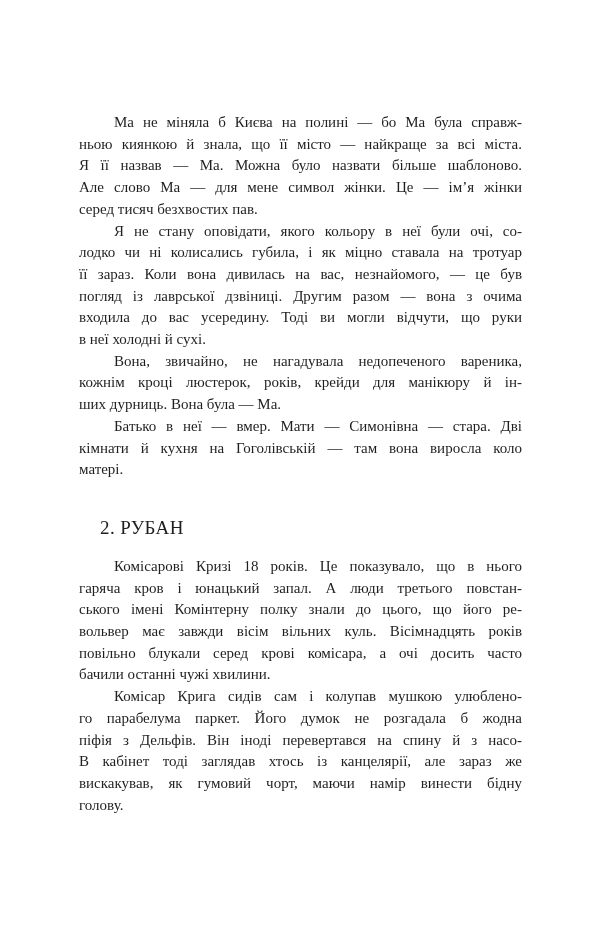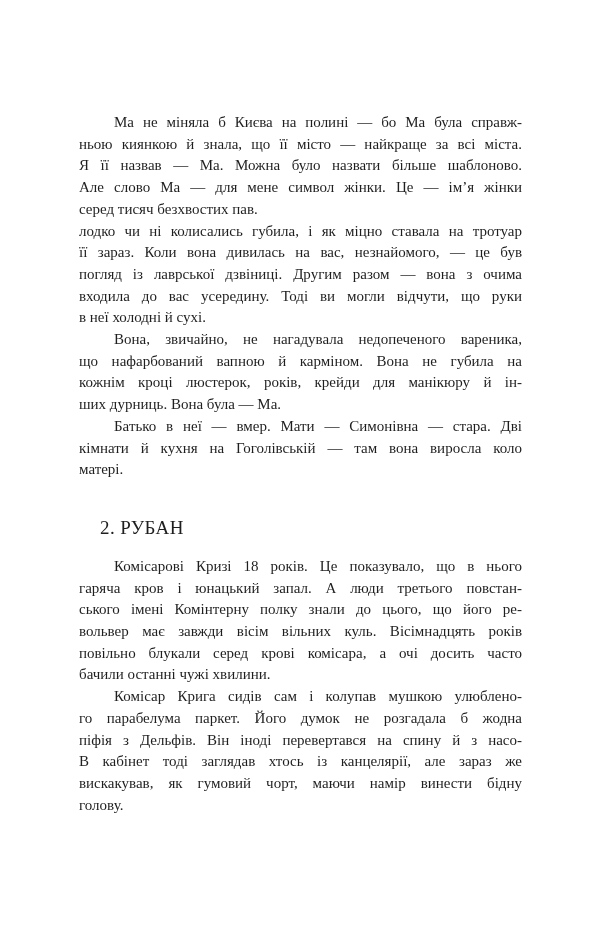--- a/index.html
+++ b/index.html
@@ -55,29 +55,29 @@
 <div class="page" style="background: rgb(255, 255, 255); color: rgb(31, 31, 31);">
   <main class="text-block" id="text-block">
       <div class="paragraph">
         <div class="line first">Ма не міняла б Києва на полині — бо Ма була справж-</div>
         <div class="line">ньою киянкою й знала, що її місто — найкраще за всі міста.</div>
         <div class="line">Я її назвав — Ма. Можна було назвати більше шаблоново.</div>
         <div class="line">Але слово Ма — для мене символ жінки. Це — ім’я жінки</div>
         <div class="line last">серед тисяч безхвостих пав.</div>
       </div>
       <div class="paragraph">
+        <div class="line first">Я не стану оповідати, якого кольору в неї були очі, со-</div>
         <div class="line">лодко чи ні колисались губила, і як міцно ставала на тротуар</div>
         <div class="line">її зараз. Коли вона дивилась на вас, незнайомого, — це був</div>
         <div class="line">погляд із лаврської дзвіниці. Другим разом — вона з очима</div>
         <div class="line">входила до вас усередину. Тоді ви могли відчути, що руки</div>
         <div class="line last">в неї холодні й сухі.</div>
       </div>
       <div class="paragraph">
         <div class="line first">Вона, звичайно, не нагадувала недопеченого вареника,</div>
-        <div class="line">що нафарбований вапною й карміном. Вона не губила на</div>
         <div class="line">кожнім кроці люстерок, років, крейди для манікюру й ін-</div>
         <div class="line last">ших дурниць. Вона була — Ма.</div>
       </div>
       <div class="paragraph">
         <div class="line first">Батько в неї — вмер. Мати — Симонівна — стара. Дві</div>
         <div class="line">кімнати й кухня на Гоголівській — там вона виросла коло</div>
         <div class="line last">матері.</div>
       </div>
       <div class="heading">2. РУБАН</div>
       <div class="paragraph">

